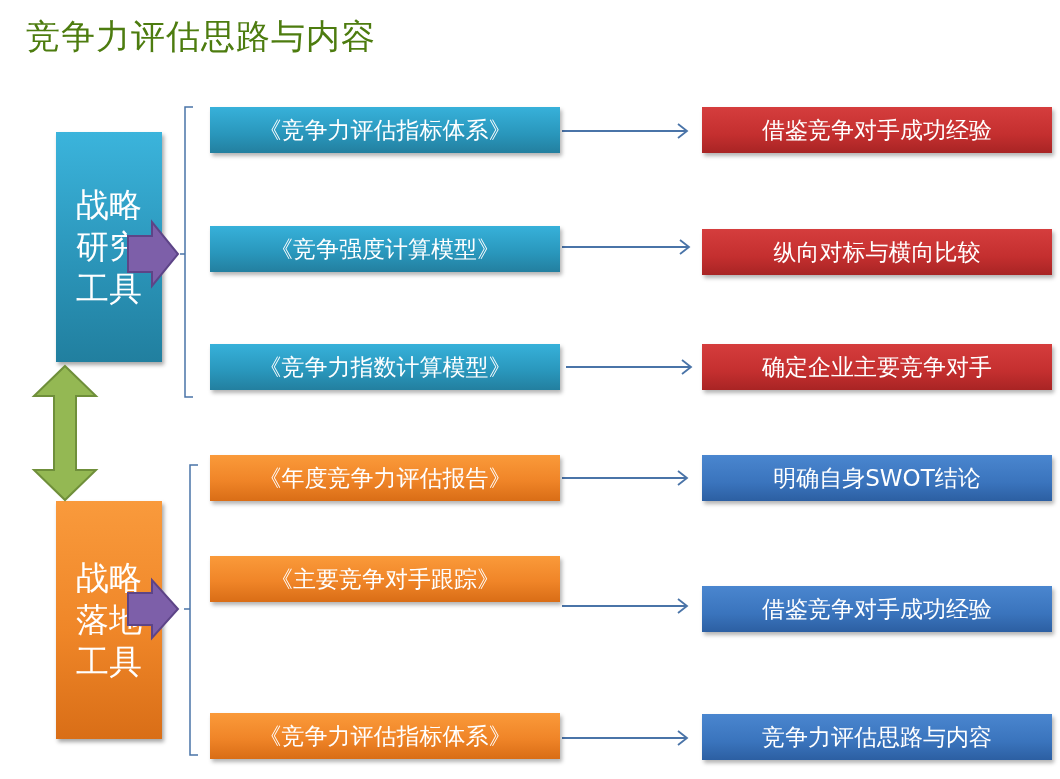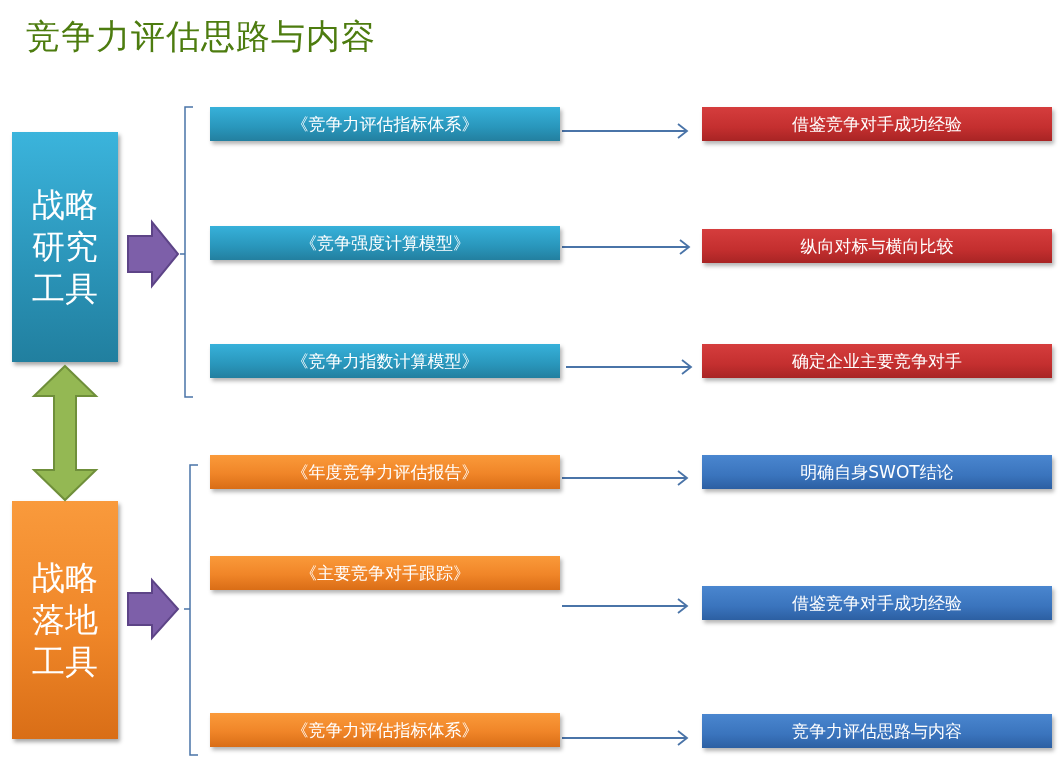--- a/index.html
+++ b/index.html
@@ -1,26 +1,26 @@
 <!DOCTYPE html>
 <html><head>
 <meta charset="utf-8">
 <style>
   html, body { margin:0; padding:0; }
   body { width:1060px; height:779px; background:#ffffff; position:relative; overflow:hidden;
          font-family:"DejaVu Sans", "Liberation Sans", sans-serif; }
   .title { position:absolute; left:26px; top:14px; font-size:34px; color:#4d7c0f; letter-spacing:1px; }
   .big { position:absolute; width:106px; color:#fff; font-size:33px; line-height:42px;
          display:flex; align-items:center; justify-content:center; text-align:center;
-         box-shadow:2px 3px 4px rgba(0,0,0,0.35); white-space:pre-line; }
+         box-shadow:2px 3px 4px rgba(0,0,0,0.35); white-space:pre-line;margin-left:44px; }
   .big.research { left:12px; top:132px; height:230px;
          background:linear-gradient(#3bb4dc, #2a93b7 60%, #217f9f); }
   .big.landing { left:12px; top:501px; height:238px;
          background:linear-gradient(#f99a3c, #ef8628 55%, #d96e17); }
-  .box { position:absolute; height:34px; color:#fff; font-size:17px;
+  .box { position:absolute; height:46px; color:#fff; font-size:23px;
          display:flex; align-items:center; justify-content:center;
          box-shadow:2px 3px 4px rgba(0,0,0,0.3); white-space:nowrap; }
   .tool { left:210px; width:350px; }
   .tool.blue { background:linear-gradient(#37b1da, #2996bb 60%, #237f9f); }
   .tool.orange { background:linear-gradient(#fa9a3a, #f08528 55%, #d96d16); }
   .out { left:702px; width:350px; }
   .out.red { background:linear-gradient(#d53d3d, #c42f2f 60%, #a82424); }
   .out.darkblue { background:linear-gradient(#4a86cf, #3a74bd 60%, #2c5fa2); }
   svg.overlay { position:absolute; left:0; top:0; }
 </style>

